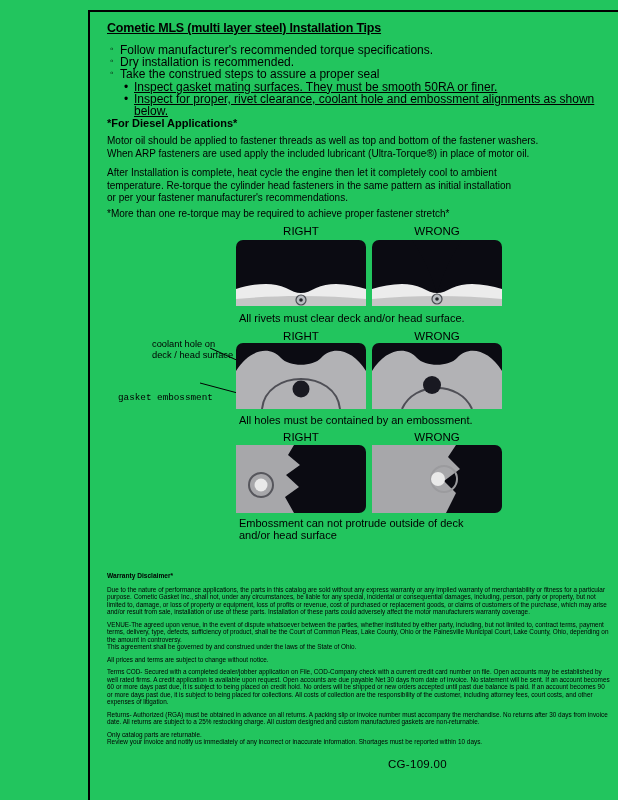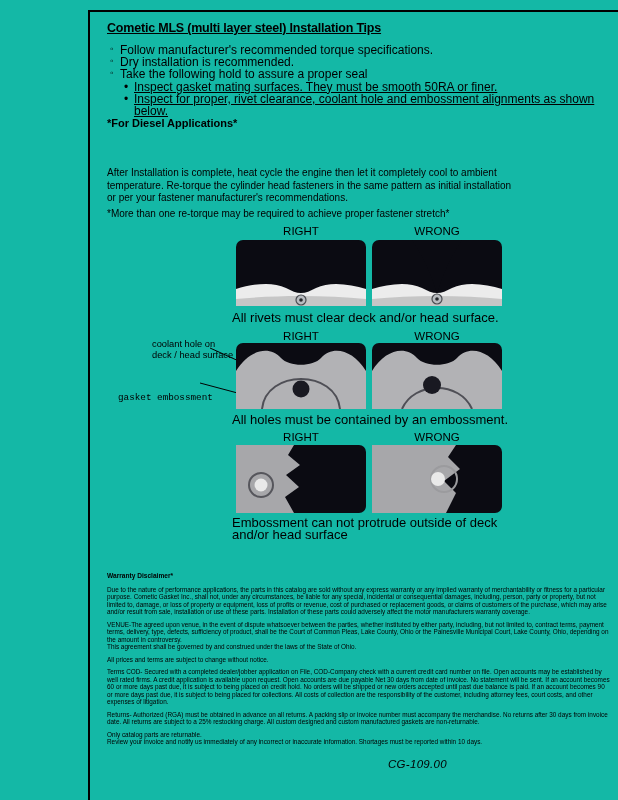--- a/index.html
+++ b/index.html
@@ -1,58 +1,60 @@
 <!DOCTYPE html>
 <html><head>
 <meta charset="utf-8">
 <style>
   html,body{margin:0;padding:0;}
   body{width:618px;height:800px;background:#ffffff;font-family:"Liberation Sans",sans-serif;color:#000;}
-  .page{position:relative;width:618px;height:800px;background:#14b8a6;overflow:hidden;}
+  .page{position:relative;width:618px;height:800px;background:#22c55e;overflow:hidden;}
   .frame{position:absolute;left:88px;top:10px;width:529px;height:789px;border-top:2.5px solid #000;border-left:2.5px solid #000;}
   .title{position:absolute;left:107px;top:21px;font-size:12.5px;font-weight:bold;text-decoration:underline;letter-spacing:-0.2px;white-space:nowrap;}
   .tips{position:absolute;left:110px;top:44px;margin:0;padding:0;list-style:none;font-size:12px;line-height:12.2px;width:500px;}
   .tips li{position:relative;padding-left:10px;}
   .tips li.l1::before{content:"◦";position:absolute;left:0;top:-1px;font-size:10px;}
   .tips li.l2{margin-left:14px;text-decoration:underline;}
   .tips li.l2::before{content:"•";position:absolute;left:0;top:0;}
   .diesel-h{position:absolute;left:107px;top:117px;font-size:11px;font-weight:bold;}
   .para{position:absolute;left:107px;width:505px;font-size:10px;line-height:12.6px;white-space:pre-line;}
   #p1{top:135px;}
   #p2{top:167px;}
   #p3{top:208px;}
   .dg-label{position:absolute;width:130px;text-align:center;font-size:11.5px;}
   .dg-img{position:absolute;width:130px;}
   .dg-img svg{display:block;}
-  .dg-caption{position:absolute;left:232px;font-size:13px;line-height:12.4px;white-space:pre-line;}
+  .dg-caption{position:absolute;left:239px;font-size:11px;line-height:12.4px;white-space:pre-line;}
   .ann{position:absolute;font-size:9.3px;line-height:10.8px;white-space:pre-line;}
   .ann-lines{position:absolute;left:200px;top:340px;}
   .warranty{position:absolute;left:107px;top:572px;width:503px;font-size:6.4px;line-height:7.5px;}
   .warranty .wh{font-weight:bold;margin:0 0 6px 0;font-size:6.6px;}
   .warranty p{margin:0;}
   .warranty p.gap{margin-top:5px;}
-  .code{position:absolute;left:388px;top:758px;font-size:11.5px;letter-spacing:0.3px;font-style:italic;}
+  .code{position:absolute;left:388px;top:758px;font-size:11.5px;letter-spacing:0.3px;}
 </style>
 </head>
 <body>
 
 <div class="page">
   <div class="frame"></div>
 
   <div class="title">Cometic MLS (multi layer steel) Installation Tips</div>
 
   <ul class="tips">
     <li class="l1">Follow manufacturer's recommended torque specifications.</li>
     <li class="l1">Dry installation is recommended.</li>
-    <li class="l1">Take the following hold to assure a proper seal</li>
+    <li class="l1">Take the construed steps to assure a proper seal</li>
     <li class="l2">Inspect gasket mating surfaces.  They must be smooth 50RA or finer.</li>
     <li class="l2">Inspect for proper, rivet clearance, coolant hole and embossment alignments as shown below.</li>
   </ul>
 
   <div class="diesel-h">*For Diesel Applications*</div>
+  <div class="para" id="p1">Motor oil should be applied to fastener threads as well as top and bottom of the fastener washers.
+When ARP fasteners are used apply the included lubricant (Ultra-Torque®) in place of motor oil.</div>
   <div class="para" id="p2">After Installation is complete, heat cycle the engine then let it completely cool to ambient
 temperature. Re-torque the cylinder head fasteners in the same pattern as initial installation
 or per your fastener manufacturer's recommendations.</div>
   <div class="para" id="p3">*More than one re-torque may be required to achieve proper fastener stretch*</div>
 
   <div class="dg-label" style="left:236px;top:225px;">RIGHT</div>
   <div class="dg-label" style="left:372px;top:225px;">WRONG</div>
   <div class="dg-img" style="left:236px;top:240px;">
     <svg width="130" height="66" viewBox="0 0 130 66">
       <rect width="130" height="66" rx="7" fill="#0b0b12"></rect>

